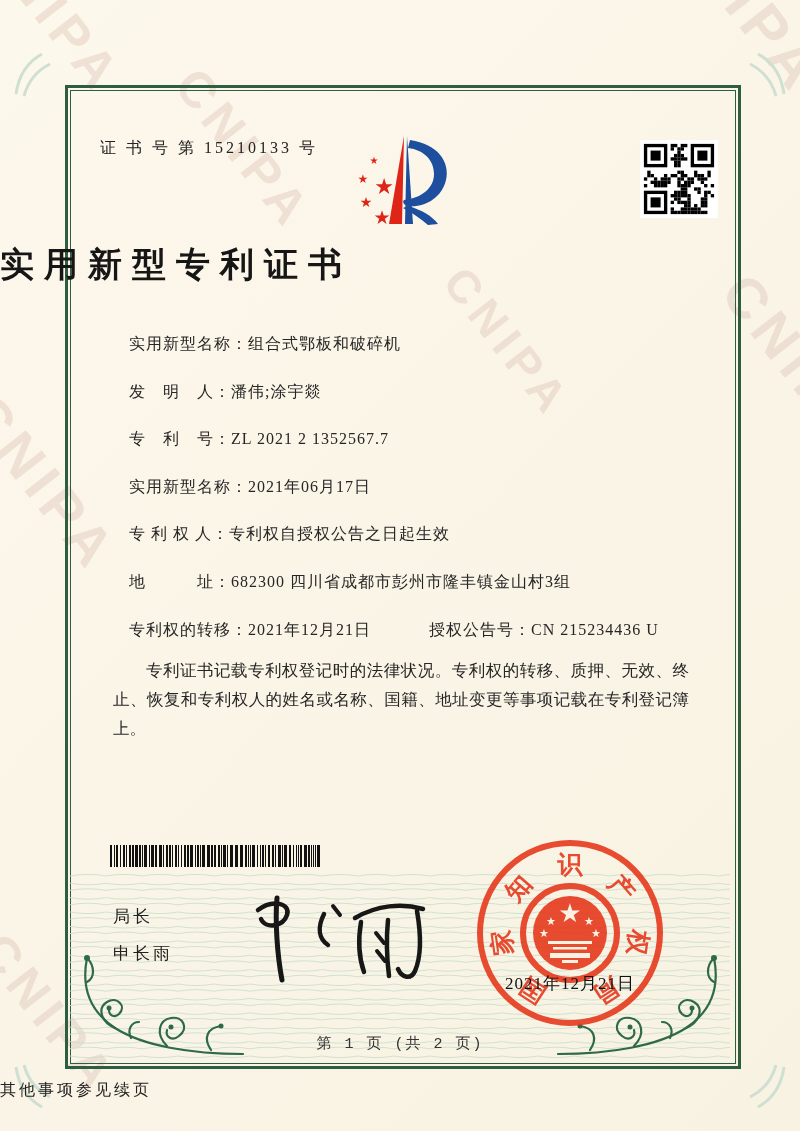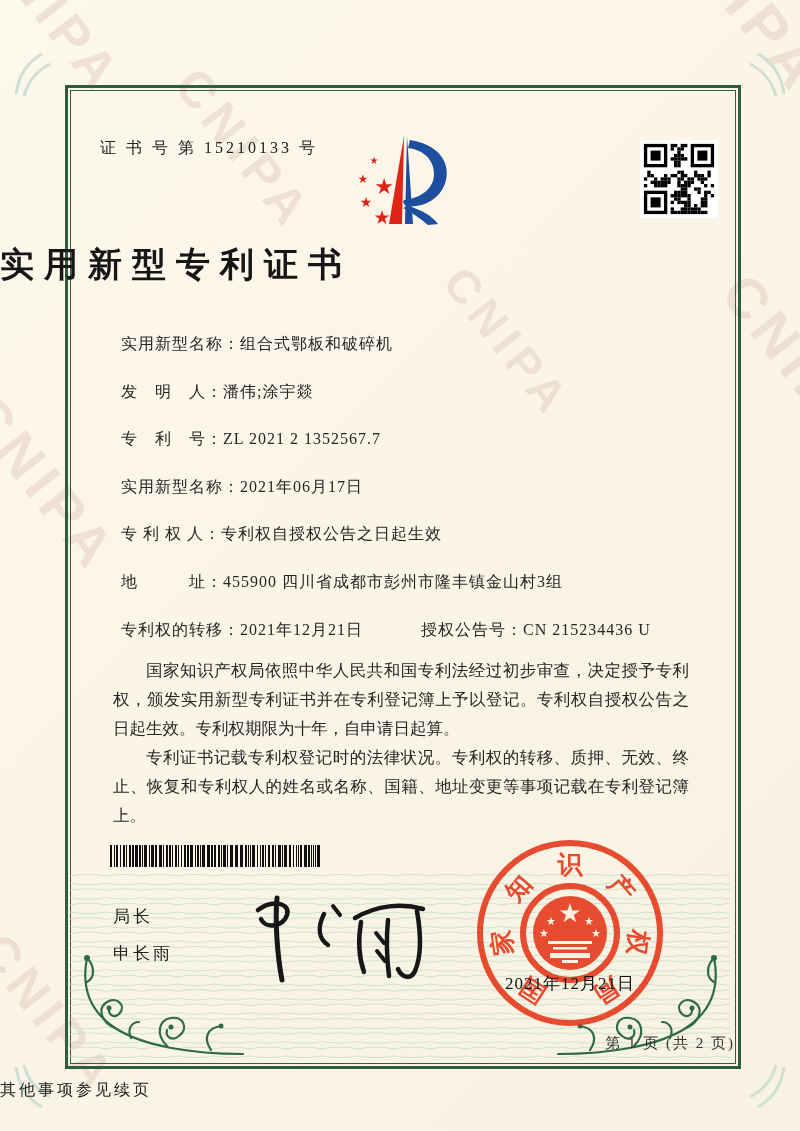--- a/index.html
+++ b/index.html
@@ -22,43 +22,43 @@
 
   .cert-no{position:absolute;left:100px;top:138px;font-size:16px;letter-spacing:3px;color:#222;}
 
   .logo{position:absolute;left:338px;top:128px;}
   .qr{position:absolute;left:640px;top:140px;}
 
   .title{position:absolute;left:0;right:12px;top:242px;text-align:left;
          font-size:34px;font-weight:bold;letter-spacing:10px;color:#161616;}
 
   .fields{position:absolute;left:113px;top:334px;right:70px;font-size:16px;color:#262626;}
-  .frow{position:absolute;left:8px;white-space:nowrap;}
+  .frow{position:absolute;left:16px;white-space:nowrap;}
   .frow .lbl{display:inline-block;min-width:97px;letter-spacing:1px;}
   .frow .val{letter-spacing:1px;}
   .grant-pair2{position:absolute;left:300px;top:0;text-align:right;}
 
   .paras{position:absolute;left:113px;top:656px;width:576px;font-size:16.5px;
          line-height:29px;color:#262626;text-align:justify;}
   .paras p{margin:0;text-indent:2em;}
 
   .barcode{position:absolute;left:110px;top:845px;}
 
   .waveband{position:absolute;left:70px;top:872px;z-index:1;}
 
   .signer{position:absolute;left:113px;top:905px;font-size:17px;color:#222;letter-spacing:3px;}
   .signer div{margin-bottom:14px;}
   .signature{position:absolute;left:225px;top:878px;}
 
   .seal{position:absolute;left:470px;top:833px;opacity:.9;}
   .seal-date{position:absolute;left:460px;top:972px;width:220px;text-align:center;
              font-size:17px;color:#111;letter-spacing:1px;z-index:4;}
 
-  .page-info{position:absolute;left:65px;width:670px;top:1034px;text-align:right;
-             font-size:15px;color:#333;letter-spacing:2px;}
+  .page-info{position:absolute;left:65px;width:670px;top:1034px;text-align:center;
+             font-size:15px;color:#333;letter-spacing:2px;font-family:Liberation Mono, monospace;}
   .cont-note{position:absolute;left:0;right:0;top:1080px;text-align:left;
              font-size:16px;color:#222;letter-spacing:3px;}
 
   .corner-lace{position:absolute;z-index:0;}
   .orn{position:absolute;z-index:2;}
 </style>
 </head>
 <body>
 
 <div id="page">
@@ -321,32 +321,31 @@
       <div class="frow" style="top:95px">
         <span class="lbl">专　利　号：</span><span class="val">ZL 2021 2 1352567.7</span>
       </div>
       <div class="frow" style="top:143px">
         <span class="lbl">实用新型名称：</span><span class="val">2021年06月17日</span>
       </div>
       <div class="frow" style="top:190px">
         <span class="lbl">专 利 权 人：</span><span class="val">专利权自授权公告之日起生效</span>
       </div>
       <div class="frow" style="top:238px">
-        <span class="lbl">地　　　址：</span><span class="val">455900 四川省成都市彭州市隆丰镇金山村3组</span>
+        <span class="lbl">地　　　址：</span><span class="val">682300 四川省成都市彭州市隆丰镇金山村3组</span>
       </div>
       <div class="frow" style="top:286px">
         <span class="lbl">专利权的转移：</span><span class="val">2021年12月21日</span>
         <span class="grant-pair2">
           <span class="lbl" style="min-width:0">授权公告号：</span><span class="val">CN 215234436 U</span>
         </span>
       </div>
     </div>
 
     <div class="paras">
-      <p>国家知识产权局依照中华人民共和国专利法经过初步审查，决定授予专利权，颁发实用新型专利证书并在专利登记簿上予以登记。专利权自授权公告之日起生效。专利权期限为十年，自申请日起算。</p>
       <p>专利证书记载专利权登记时的法律状况。专利权的转移、质押、无效、终止、恢复和专利权人的姓名或名称、国籍、地址变更等事项记载在专利登记簿上。</p>
     </div>
 
     <svg id="barcode" class="barcode" width="212" height="22">
         <rect x="0" y="0" width="2" height="22" fill="#111"></rect>
         <rect x="4" y="0" width="1" height="22" fill="#111"></rect>
         <rect x="6" y="0" width="2" height="22" fill="#111"></rect>
         <rect x="10" y="0" width="1" height="22" fill="#111"></rect>
         <rect x="13" y="0" width="2" height="22" fill="#111"></rect>
         <rect x="16" y="0" width="1" height="22" fill="#111"></rect>

